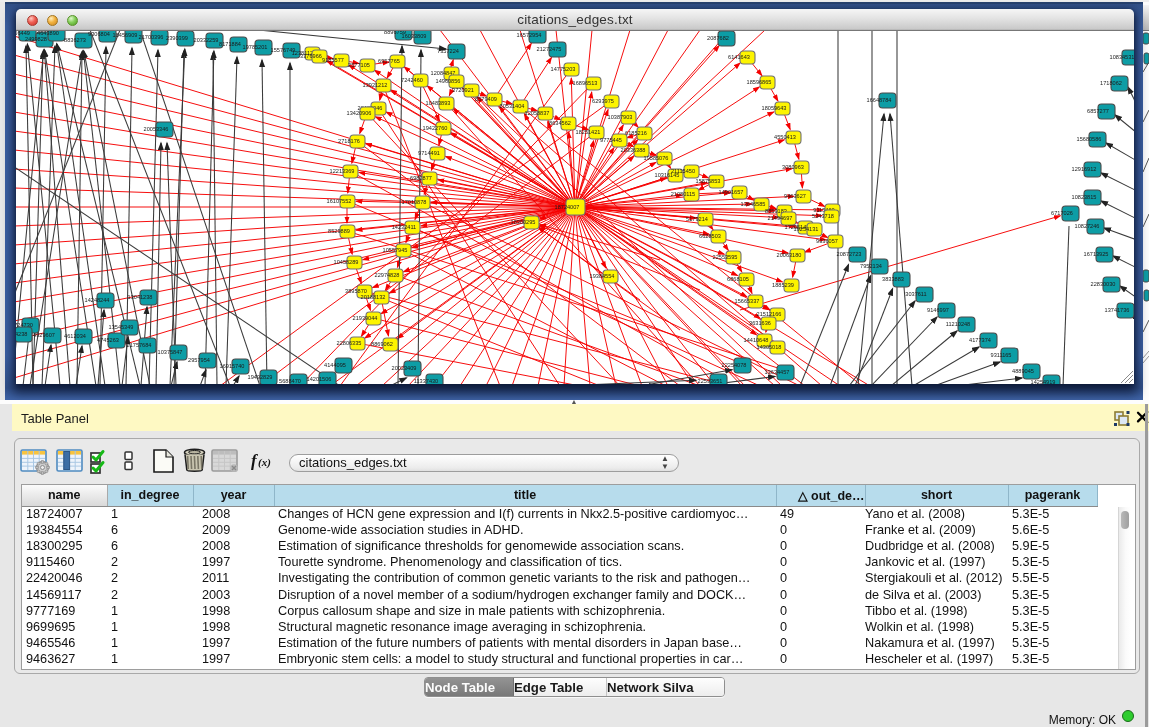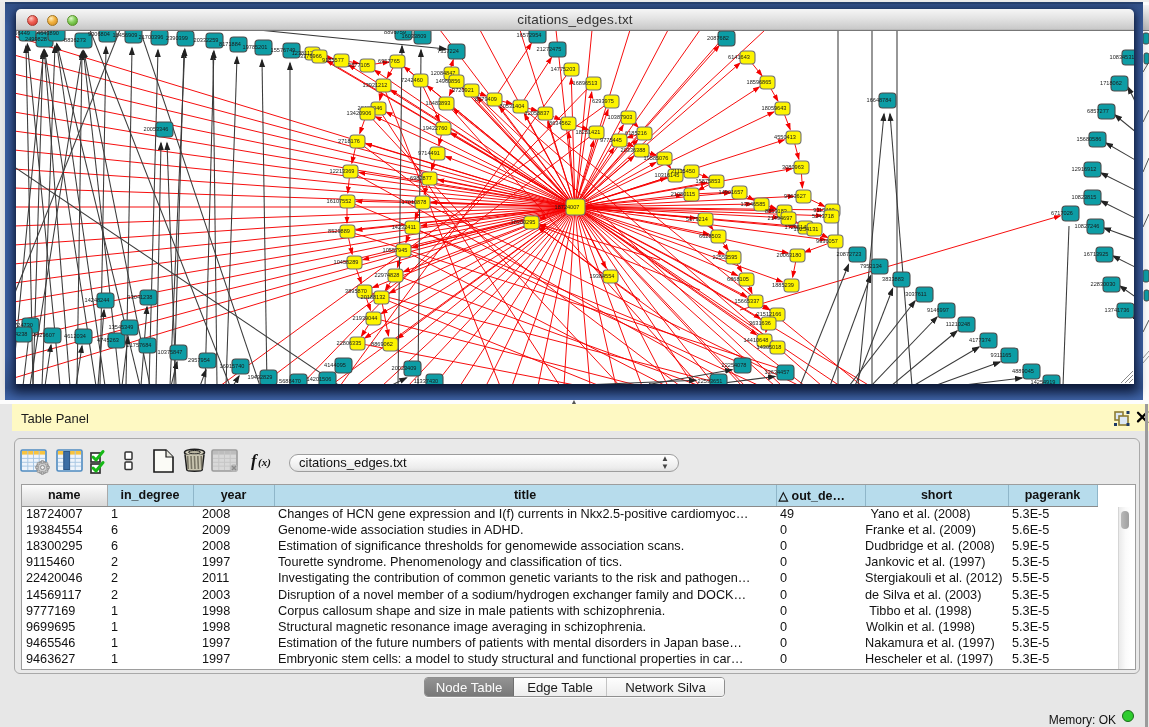--- a/index.html
+++ b/index.html
@@ -44,29 +44,29 @@
 #tablewrap{position:absolute;left:6px;top:45px;width:1115px;height:186px;
  border:1px solid #9d9d9d;background:#fff;overflow:hidden}
 table{border-collapse:collapse;table-layout:fixed;width:1114px;font-size:12.7px;color:#111}
 th{height:21px;font-weight:bold;font-size:12.5px;text-align:center;
  background:#b7dcec;border-right:1px solid #8fb6c9;border-bottom:1px solid #8a8a8a;
  overflow:hidden;white-space:nowrap;padding:0}
 th.namecol{background:linear-gradient(#fbfbfb,#d9d9d9);border-right:1px solid #a9a9a9}
 td{height:16.1px;padding:0 0 0 4px;overflow:hidden;white-space:nowrap}
 th.filler{background:#fff;border:none}
 td:nth-child(3){padding-left:9px}
-td.ctr{text-align:center;padding:0 32px 0 0}
+td.ctr{text-align:left;padding:0 32px 0 0}
 #scrollbar{position:absolute;right:4px;top:22px;bottom:0;width:13px;
  background:linear-gradient(90deg,#eaeaea,#fafafa 55%,#ffffff);border-left:1px solid #d5d5d5}
 #scrollbar .thumb{position:absolute;left:2px;top:4px;width:8px;height:18px;border-radius:4px;
  background:linear-gradient(90deg,#b9b9b9,#9f9f9f);}
 #tabs{position:absolute;left:424px;top:273px;height:20px;display:flex;
  border:1px solid #8f8f8f;border-radius:4px;overflow:hidden;
  box-shadow:0 1px 0 rgba(255,255,255,.7)}
-#tabs .tab{height:100%;line-height:19px;text-align:center;font-size:13.2px;font-weight:400;
+#tabs .tab{height:100%;line-height:19px;font-size:13.2px;font-weight:700;
  color:#1a1a1a;background:linear-gradient(#fefefe,#ededed);border-right:1px solid #c4c4c4}
 #tabs .tab.sel{background:linear-gradient(#939393,#787878);color:#fcfcfc;border-right:1px solid #6f6f6f}
 #tabs .tab:last-child{border-right:none}
 #mem{position:absolute;right:33px;top:309px;font-size:12px;color:#111}
 #memdot{position:absolute;right:15px;top:306px;width:12px;height:12px;border-radius:50%;
  background:#2ecc2e;border:1.5px solid #1a6b1a}
 #rightline{position:absolute;left:1145px;top:404px;width:2.5px;height:323px;background:#9b9b9b}
 </style></head>
 <body>
 <div id="top">
@@ -798,21 +798,21 @@
             <col style="width:143px">
             <col style="width:89px">
             <col style="width:39px">
     </colgroup>
     <tbody>
             <tr>
               <th class="namecol">name</th>
               <th>in_degree</th>
               <th>year</th>
               <th>title</th>
-        <th style="text-align:left;padding-left:2px">△ out_de…</th>
+        <th style="text-align:right;padding-left:2px">△ out_de…</th>
               <th>short</th>
               <th>pagerank</th>
               <th class="filler"></th>
             </tr>
     <tr>
               <td>18724007</td>
               <td>1</td>
               <td>2008</td>
               <td>Changes of HCN gene expression and I(f) currents in Nkx2.5-positive cardiomyoc…</td>
               <td>49</td>

